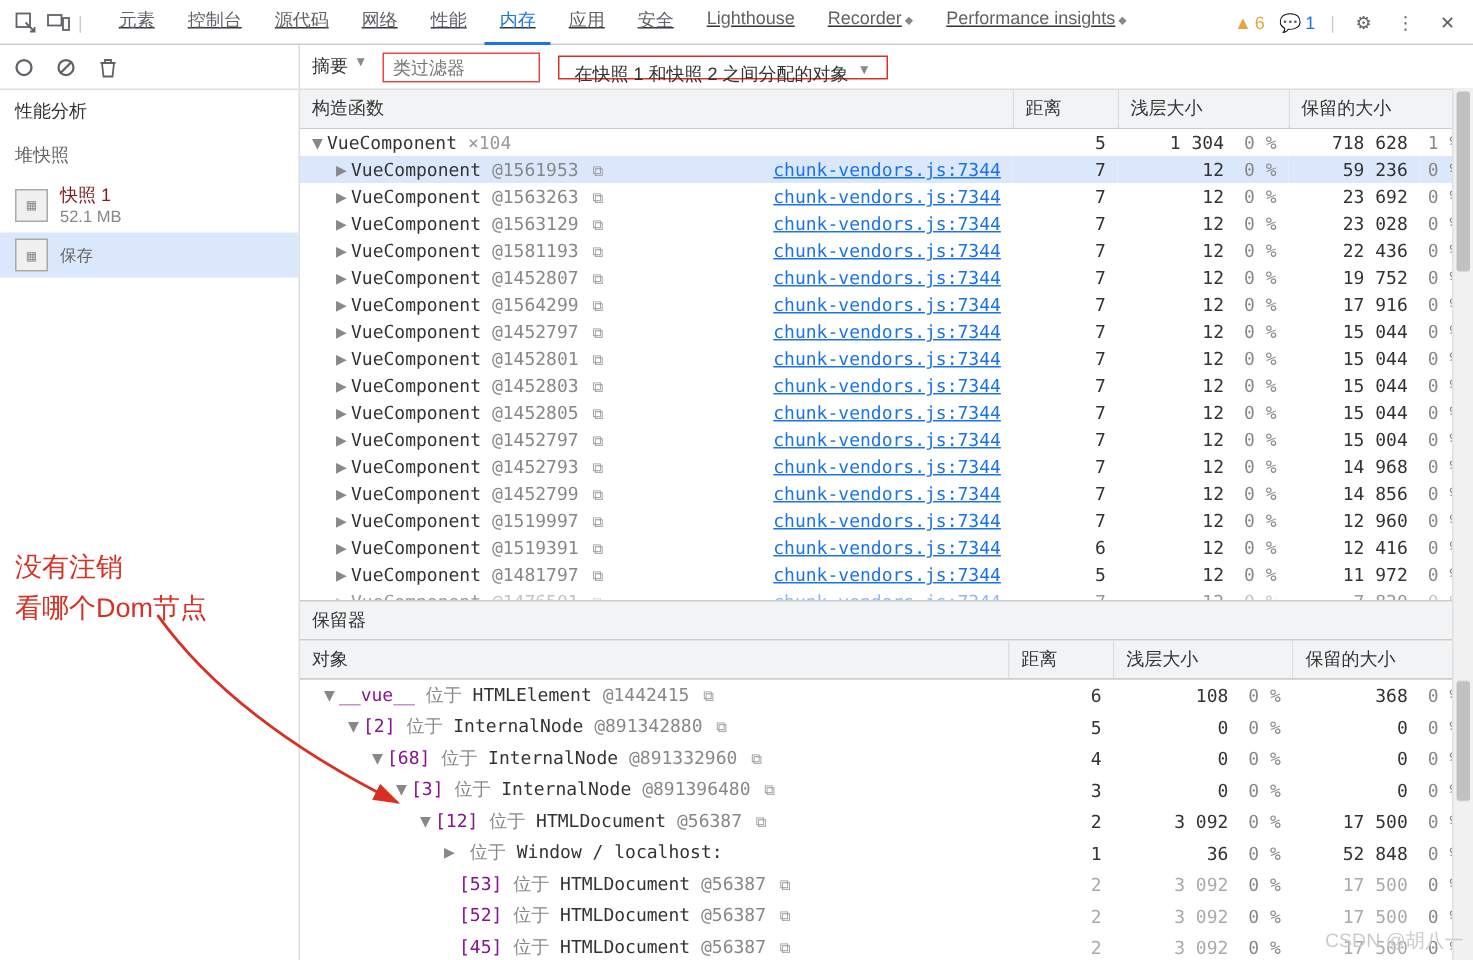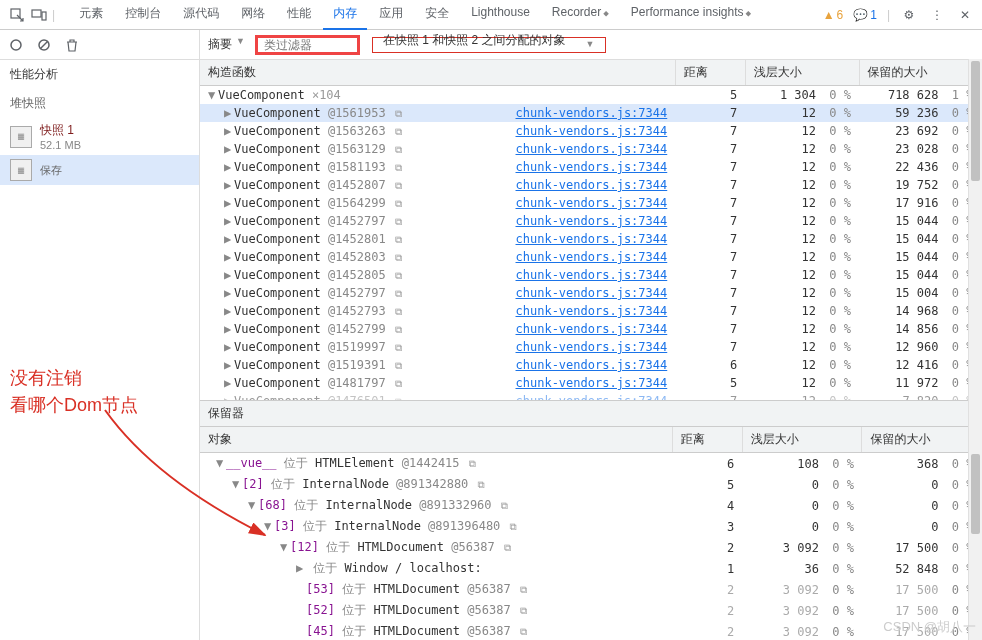--- a/index.html
+++ b/index.html
@@ -1,19 +1,19 @@
 <!DOCTYPE html>
 <html><head>
 <meta charset="utf-8">
 <style>
 * { margin: 0; padding: 0; box-sizing: border-box; }
 body { font-family: Arial, "Microsoft YaHei", sans-serif; font-size: 12px; color: #333; background: #fff; width: 982px; height: 640px; overflow: hidden; position: relative; }
 .topbar { height: 30px; border-bottom: 1px solid #ccc; display: flex; align-items: center; padding: 0 8px; gap: 4px; }
 .top-icon { width: 18px; height: 18px; display: flex; align-items: center; justify-content: center; cursor: pointer; color: #5f6368; }
-.tab-list { display: flex; gap: 2px; margin-left: 10px; flex: 1; }
+.tab-list { display: flex; gap: 2px; margin-left: 10px; flex: 1; text-decoration: underline; }
 .tab { padding: 6px 10px; cursor: pointer; color: #5f6368; font-size: 12px; }
 .tab.active { color: #1a73e8; border-bottom: 2px solid #1a73e8; }
 .tab-badge { display: inline-block; margin-left: 2px; }
 .right-icons { display: flex; align-items: center; gap: 10px; }
 .warning { color: #e8a33d; display: flex; align-items: center; gap: 2px; }
 .info-badge { color: #1a73e8; display: flex; align-items: center; gap: 2px; }
 .gear { color: #5f6368; }
 .main { display: flex; height: 610px; }
 .sidebar { width: 200px; border-right: 1px solid #ddd; display: flex; flex-direction: column; }
 .toolbar-row { height: 30px; border-bottom: 1px solid #ddd; display: flex; align-items: center; padding: 0 8px; gap: 12px; }
@@ -23,22 +23,22 @@
 .snapshot.selected { background: #dbe8fb; }
 .snap-icon { width: 22px; height: 22px; border: 1px solid #aaa; background: #f0f0f0; flex-shrink: 0; display: flex; align-items: center; justify-content: center; font-size: 8px; color: #888; }
 .snap-text { flex: 1; }
 .snap-name { font-size: 12px; color: #7f1d1d; }
 .snap-size { font-size: 11px; color: #888; }
 .snap-save { color: #666; font-size: 11px; }
 .content { flex: 1; display: flex; flex-direction: column; overflow: hidden; }
 .filter-bar { height: 30px; border-bottom: 1px solid #ddd; display: flex; align-items: center; padding: 0 8px; gap: 10px; }
 .dropdown { display: flex; align-items: flex-start; gap: 4px; cursor: pointer; color: #333; }
 .dd-arrow { font-size: 9px; color: #888; }
-.filter-input { border: 3px solid #ef4444; padding: 2px 6px; width: 105px; height: 20px; font-size: 12px; }
-.diff-box { border: 1.5px solid #d93025; padding: 3px 10px; display: flex; align-items: flex-end; gap: 20px; height: 16px; margin-left: 2px; }
+.filter-input { border: 1px solid #ef4444; padding: 2px 6px; width: 105px; height: 20px; font-size: 12px; }
+.diff-box { border: 1.5px solid #d93025; padding: 3px 10px; display: flex; align-items: flex-start; gap: 6px; height: 16px; margin-left: 2px; }
 .table-wrap { flex: 1; overflow: auto; position: relative; }
 .htable { width: 100%; border-collapse: collapse; font-size: 12px; }
 .htable th { text-align: left; padding: 4px 8px; background: #f1f3f4; border-bottom: 1px solid #ccc; border-right: 1px solid #ddd; font-weight: normal; color: #333; position: sticky; top: 0; }
 .htable td { padding: 2px 8px; border-bottom: 0; white-space: nowrap; }
 .htable td.num { text-align: right; font-family: "Consolas", monospace; }
 .htable td.pct { text-align: right; color: #888; font-family: "Consolas", monospace; padding-left: 2px; width: 35px;}
 .mono { font-family: "Consolas", monospace; }
 .expand { display: inline-block; width: 10px; color: #888; cursor: pointer; }
 .objid { color: #888; }
 .link { color: #1a73e8; text-decoration: underline; cursor: pointer; }

